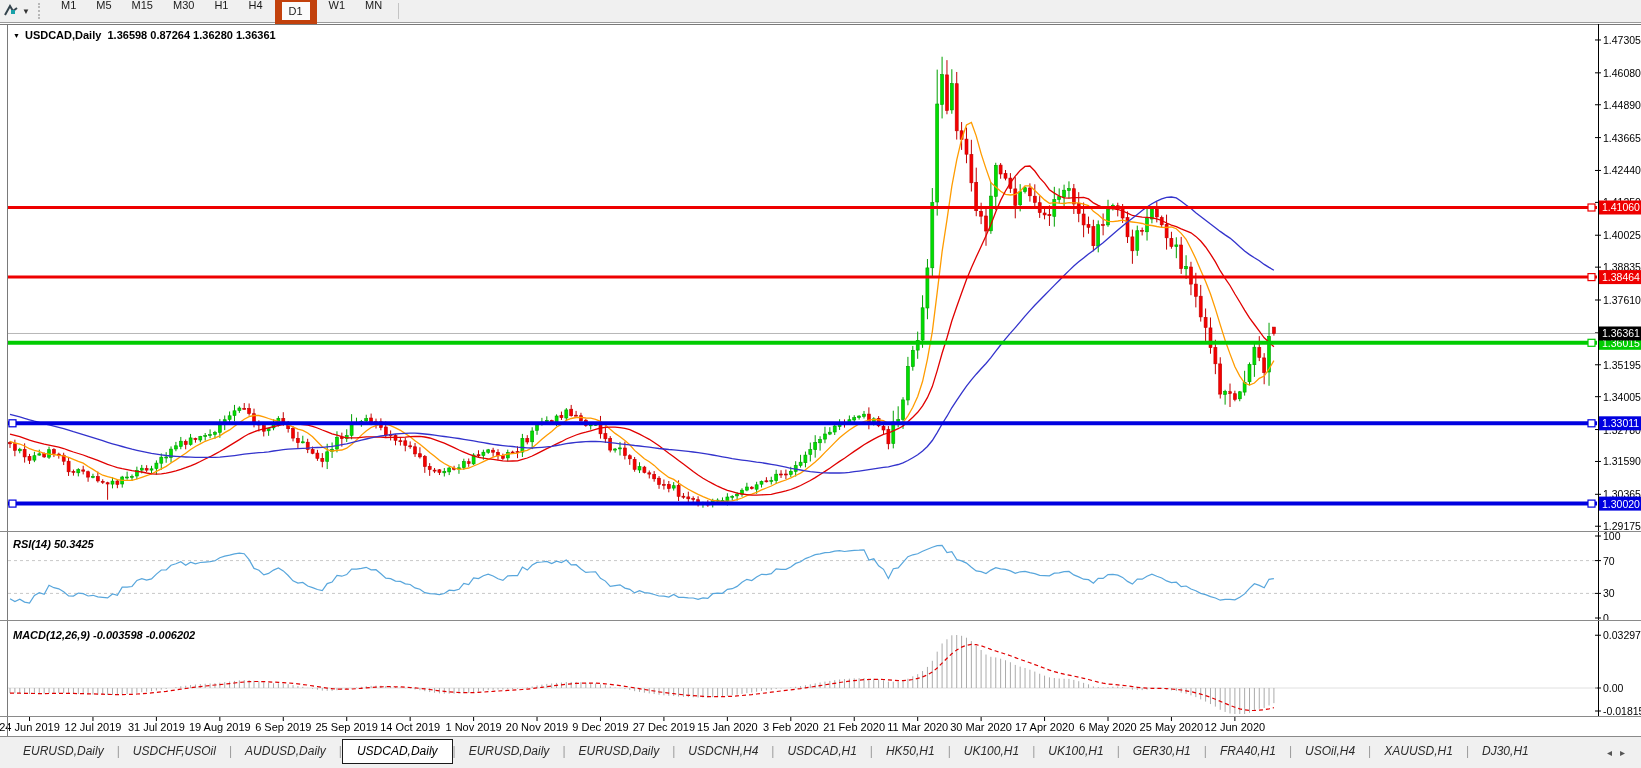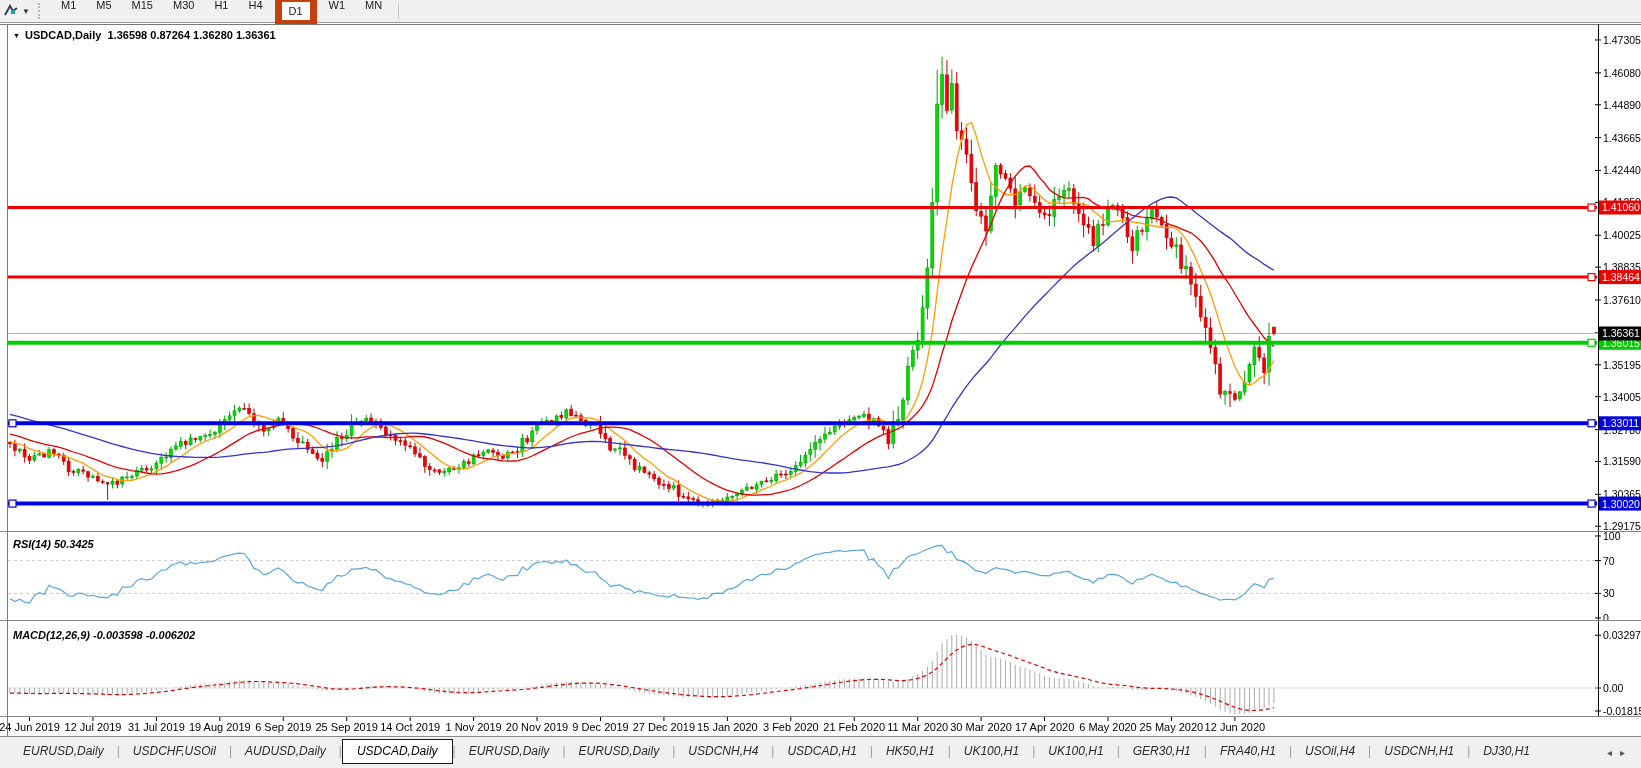--- a/index.html
+++ b/index.html
@@ -1023,18 +1023,18 @@
       <div class="tab">UK100,H1</div>
       <span class="tabsep">|</span>
       <div class="tab">UK100,H1</div>
       <span class="tabsep">|</span>
       <div class="tab">GER30,H1</div>
       <span class="tabsep">|</span>
       <div class="tab">FRA40,H1</div>
       <span class="tabsep">|</span>
       <div class="tab">USOil,H4</div>
       <span class="tabsep">|</span>
-      <div class="tab">USDCNH,H1</div>
+      <div class="tab">XAUUSD,H1</div>
       <span class="tabsep">|</span>
       <div class="tab">DJ30,H1</div>
     </div>
   <div class="tab-arrows"><span>◂</span><span>▸</span></div>
 </div>
 
 </body></html>

